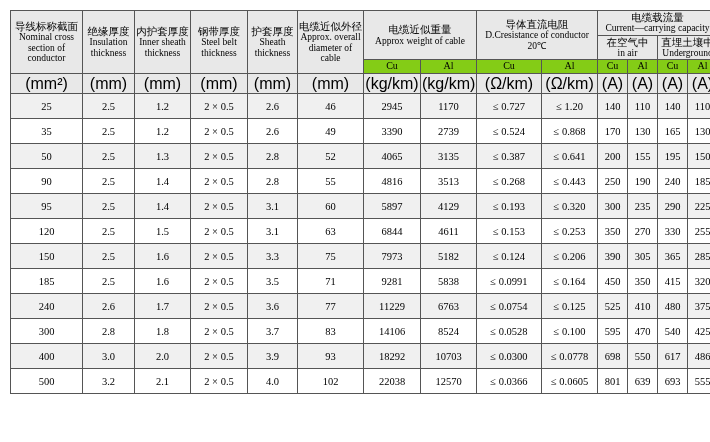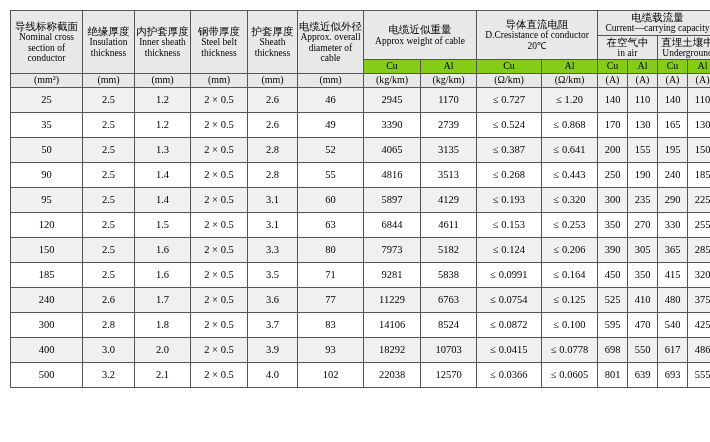--- a/index.html
+++ b/index.html
@@ -42,22 +42,22 @@
     display: block;
     letter-spacing: 0px;
   }
   .en {
     font-family: "Liberation Serif", serif;
     font-size: 9.5px;
     display: block;
     font-style: normal;
   }
   .unit {
-    font-family: Liberation Serif, serif;
-    font-size: 10px;
+    font-family: Liberation Sans, sans-serif;
+    font-size: 16px;
   }
   .dcell {
     font-family: "Liberation Serif", serif;
     font-size: 10.5px;
     height: 22px;
   }
   .row-alt td {
     background: #f0f0f0;
   }
   .row-plain td {
@@ -265,21 +265,21 @@
           <td class="dcell">270</td>
           <td class="dcell">330</td>
           <td class="dcell">255</td>
         </tr>
         <tr class="row-alt">
           <td class="dcell">150</td>
           <td class="dcell">2.5</td>
           <td class="dcell">1.6</td>
           <td class="dcell">2 × 0.5</td>
           <td class="dcell">3.3</td>
-          <td class="dcell">80</td>
+          <td class="dcell">75</td>
           <td class="dcell">7973</td>
           <td class="dcell">5182</td>
           <td class="dcell">≤ 0.124</td>
           <td class="dcell">≤ 0.206</td>
           <td class="dcell">390</td>
           <td class="dcell">305</td>
           <td class="dcell">365</td>
           <td class="dcell">285</td>
         </tr>
         <tr class="row-plain">
@@ -316,37 +316,37 @@
         </tr>
         <tr class="row-plain">
           <td class="dcell">300</td>
           <td class="dcell">2.8</td>
           <td class="dcell">1.8</td>
           <td class="dcell">2 × 0.5</td>
           <td class="dcell">3.7</td>
           <td class="dcell">83</td>
           <td class="dcell">14106</td>
           <td class="dcell">8524</td>
-          <td class="dcell">≤ 0.0872</td>
+          <td class="dcell">≤ 0.0528</td>
           <td class="dcell">≤ 0.100</td>
           <td class="dcell">595</td>
           <td class="dcell">470</td>
           <td class="dcell">540</td>
           <td class="dcell">425</td>
         </tr>
         <tr class="row-alt">
           <td class="dcell">400</td>
           <td class="dcell">3.0</td>
           <td class="dcell">2.0</td>
           <td class="dcell">2 × 0.5</td>
           <td class="dcell">3.9</td>
           <td class="dcell">93</td>
           <td class="dcell">18292</td>
           <td class="dcell">10703</td>
-          <td class="dcell">≤ 0.0415</td>
+          <td class="dcell">≤ 0.0300</td>
           <td class="dcell">≤ 0.0778</td>
           <td class="dcell">698</td>
           <td class="dcell">550</td>
           <td class="dcell">617</td>
           <td class="dcell">486</td>
         </tr>
         <tr class="row-plain">
           <td class="dcell">500</td>
           <td class="dcell">3.2</td>
           <td class="dcell">2.1</td>

